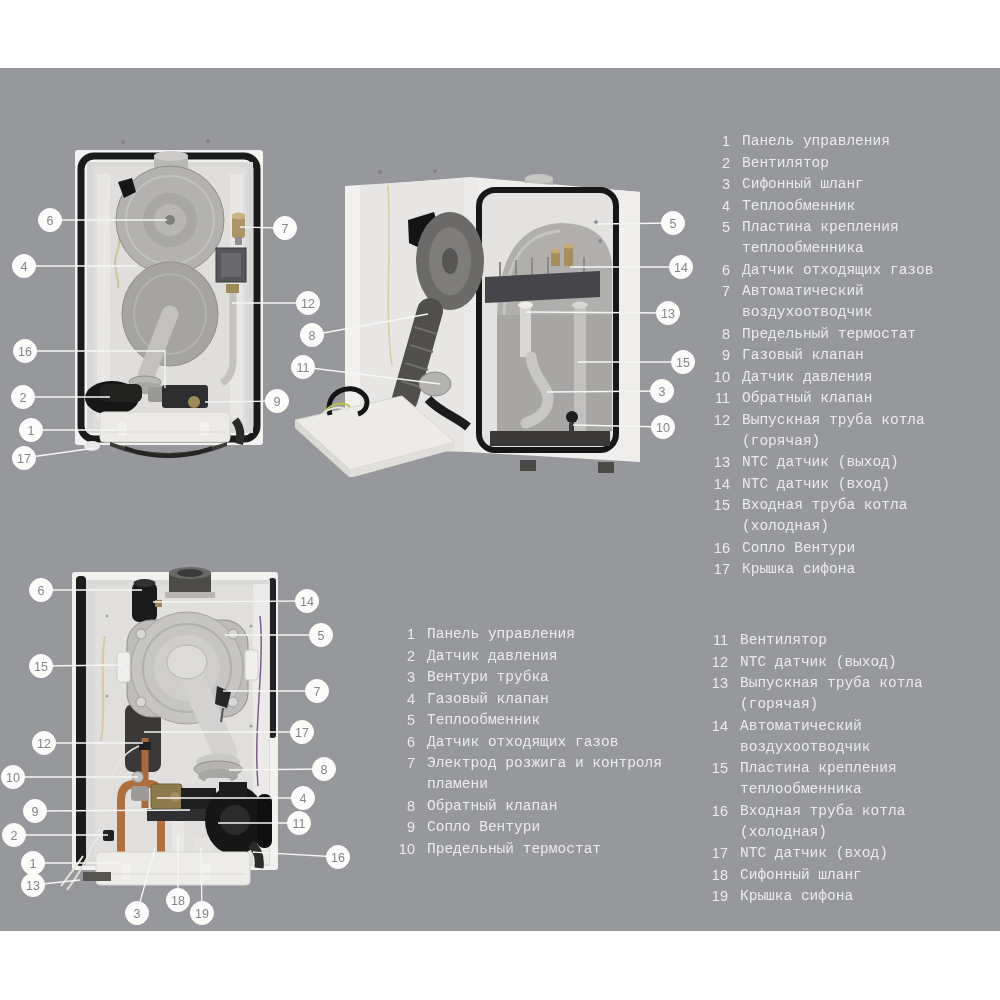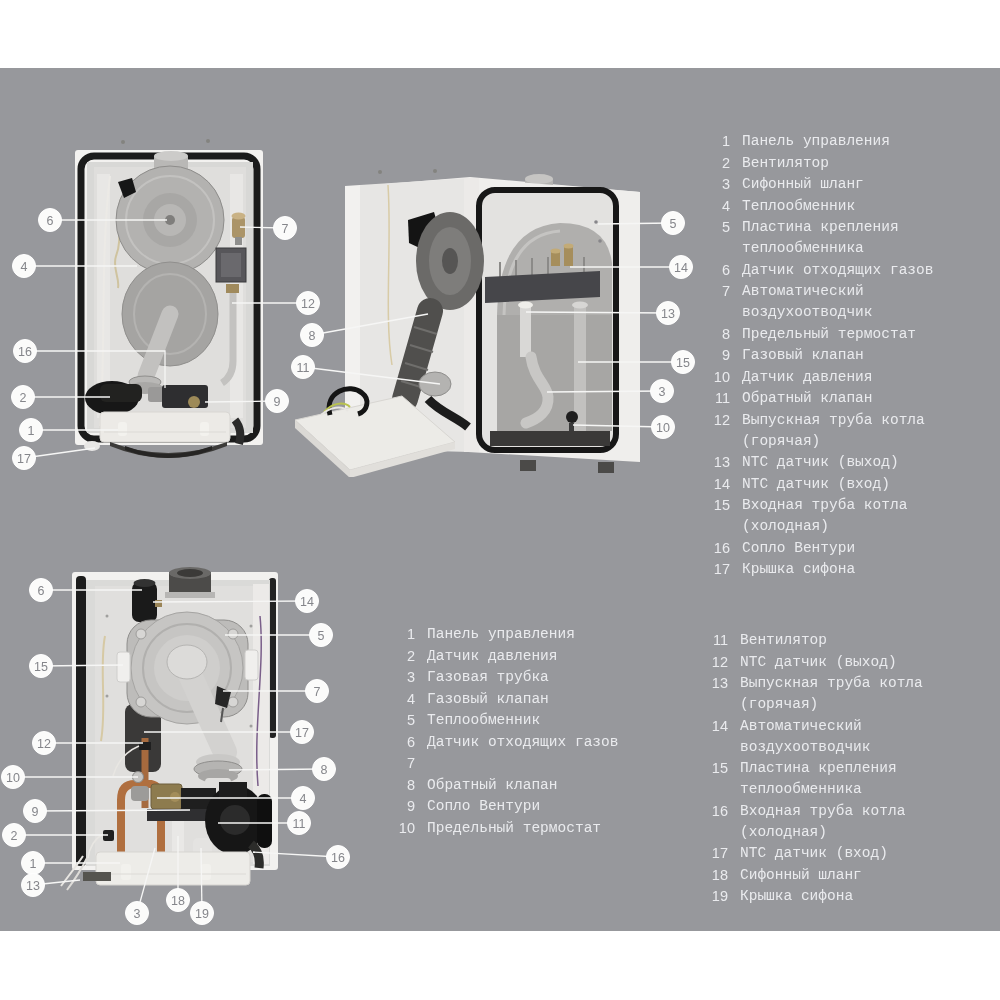--- a/index.html
+++ b/index.html
@@ -462,36 +462,38 @@
     <div class="lrow">
       <span class="lnum">1</span>
       <span class="ltxt">Панель управления</span>
     </div>
     <div class="lrow">
       <span class="lnum">2</span>
       <span class="ltxt">Датчик давления</span>
     </div>
     <div class="lrow">
       <span class="lnum">3</span>
-      <span class="ltxt">Газовая трубка</span>
+      <span class="ltxt">Вентури трубка</span>
     </div>
     <div class="lrow">
       <span class="lnum">4</span>
       <span class="ltxt">Газовый клапан</span>
     </div>
     <div class="lrow">
       <span class="lnum">5</span>
       <span class="ltxt">Теплообменник</span>
     </div>
     <div class="lrow">
       <span class="lnum">6</span>
       <span class="ltxt">Датчик отходящих газов</span>
     </div>
     <div class="lrow">
       <span class="lnum">7</span>
+      <span class="ltxt">Электрод розжига и контроля
+пламени</span>
     </div>
     <div class="lrow">
       <span class="lnum">8</span>
       <span class="ltxt">Обратный клапан</span>
     </div>
     <div class="lrow">
       <span class="lnum">9</span>
       <span class="ltxt">Сопло Вентури</span>
     </div>
     <div class="lrow">

